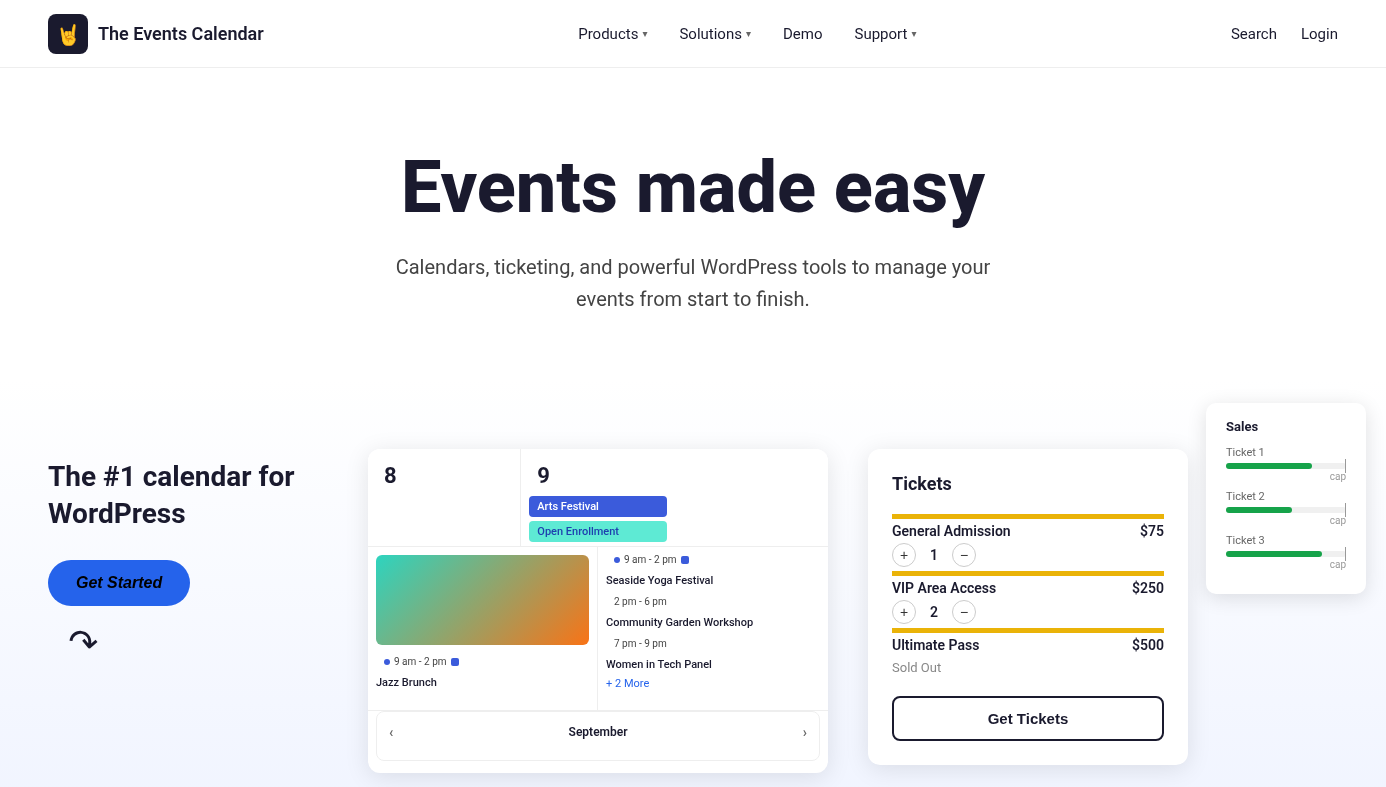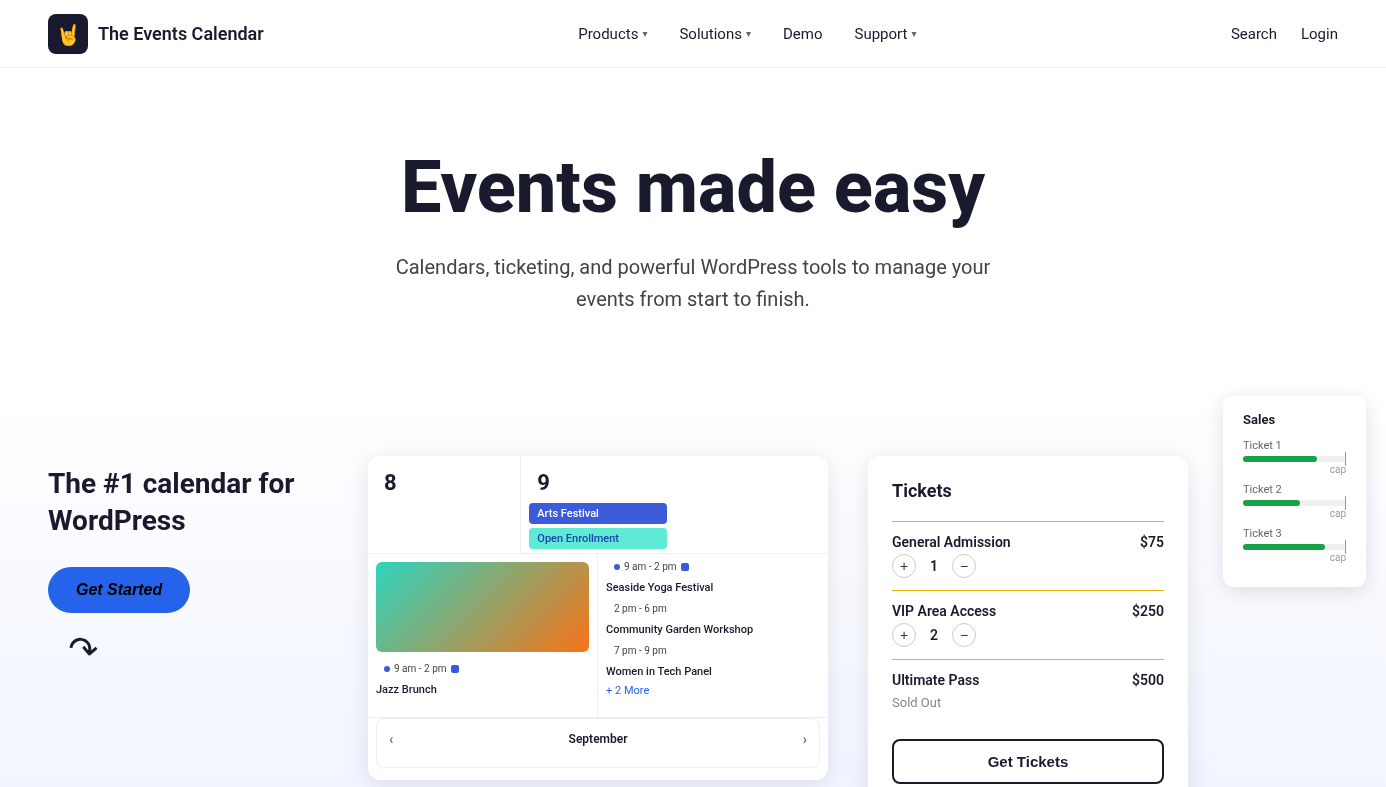--- a/index.html
+++ b/index.html
@@ -20,21 +20,21 @@
     .nav-right { display: flex; align-items: center; gap: 24px; }
     .nav-right a { font-size: 15px; color: #1a1a2e; text-decoration: none; cursor: pointer; }
 
     
     .hero {
       text-align: center;
       padding: 80px 48px 60px;
       background: #fff;
     }
     .hero h1 { font-size: 72px; font-weight: 800; color: #1a1a2e; line-height: 1.1; margin-bottom: 24px; }
-    .hero p { font-size: 20px; color: #444; line-height: 1.6; max-width: 600px; margin: 11px auto; }
+    .hero p { font-size: 20px; color: #444; line-height: 1.6; max-width: 600px; margin: 4px auto; }
 
     
     .content-section {
       background: linear-gradient(180deg, #fff 0%, #f0f4ff 100%);
       padding: 60px 48px 0;
       display: flex;
       gap: 40px;
       align-items: flex-start;
       min-height: 440px;
       position: relative;
@@ -125,47 +125,47 @@
     .tickets-container {
       flex: 0 0 320px;
       background: #fff;
       border-radius: 12px;
       box-shadow: 0 4px 24px rgba(0,0,0,0.1);
       padding: 24px;
       margin-top: 10px;
     }
     .tickets-title { font-size: 18px; font-weight: 700; color: #1a1a2e; margin-bottom: 20px; }
     .ticket-row {
-      border-top: 1px solid #eab308;
-      padding: 12px 0;
+      border-top: 5px solid #eab308;
+      padding: 4px 0;
     }
     .ticket-row-top { display: flex; align-items: center; justify-content: space-between; margin-bottom: 4px; }
     .ticket-name { font-size: 14px; font-weight: 600; color: #1a1a2e; }
     .ticket-price { font-size: 14px; font-weight: 600; color: #1a1a2e; }
     .ticket-controls { display: flex; align-items: center; gap: 8px; }
     .ticket-btn { width: 24px; height: 24px; border-radius: 50%; border: 1px solid #ccc; background: #fff; cursor: pointer; font-size: 14px; display: flex; align-items: center; justify-content: center; color: #333; }
     .ticket-qty { font-size: 14px; font-weight: 600; color: #1a1a2e; min-width: 20px; text-align: center; }
     .ticket-sold-out { font-size: 13px; color: #888; }
     .get-tickets-btn {
       width: 100%; margin-top: 16px;
       background: #fff; border: 2px solid #1a1a2e;
       border-radius: 8px; padding: 12px;
       font-size: 15px; font-weight: 600; cursor: pointer; color: #1a1a2e;
     }
 
     
     .sales-widget {
       position: absolute;
       right: 20px;
-      top: 10px;
+      top: 24px;
       background: #fff;
       border-radius: 10px;
       box-shadow: 0 4px 20px rgba(0,0,0,0.12);
       padding: 16px 20px;
-      width: 143px;
+      width: 160px;
     }
     .sales-title { font-size: 13px; font-weight: 700; color: #1a1a2e; margin-bottom: 12px; }
     .sales-ticket-label { font-size: 11px; color: #666; margin-bottom: 4px; }
     .sales-bar-row { display: flex; align-items: center; gap: 6px; margin-bottom: 2px; }
     .sales-bar-track { flex: 1; height: 6px; background: #f0f0f0; border-radius: 3px; position: relative; }
     .sales-bar-fill { height: 6px; background: #16a34a; border-radius: 3px; }
     .sales-bar-marker { position: absolute; right: 0; top: -4px; width: 1px; height: 14px; background: #999; }
     .sales-cap-label { font-size: 10px; color: #999; text-align: right; margin-bottom: 8px; }
   </style>
 </head>

